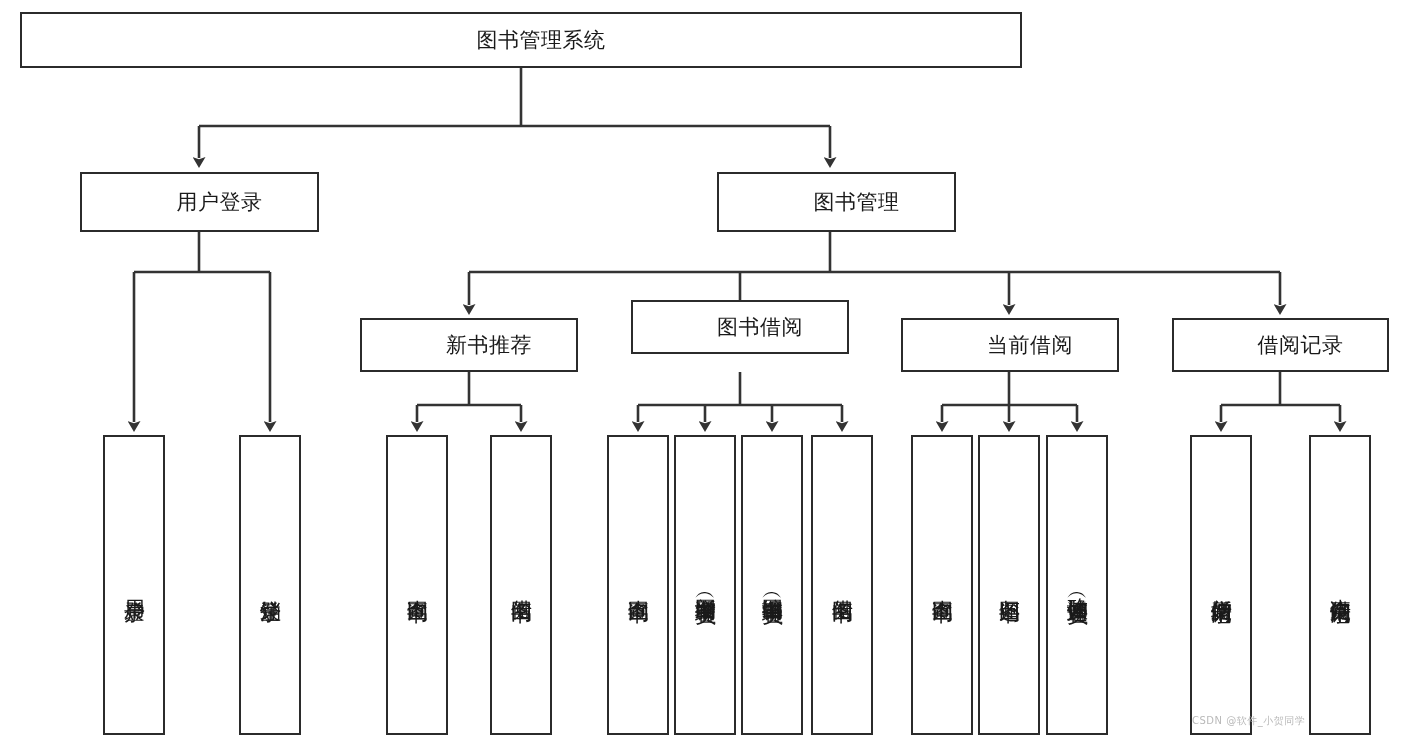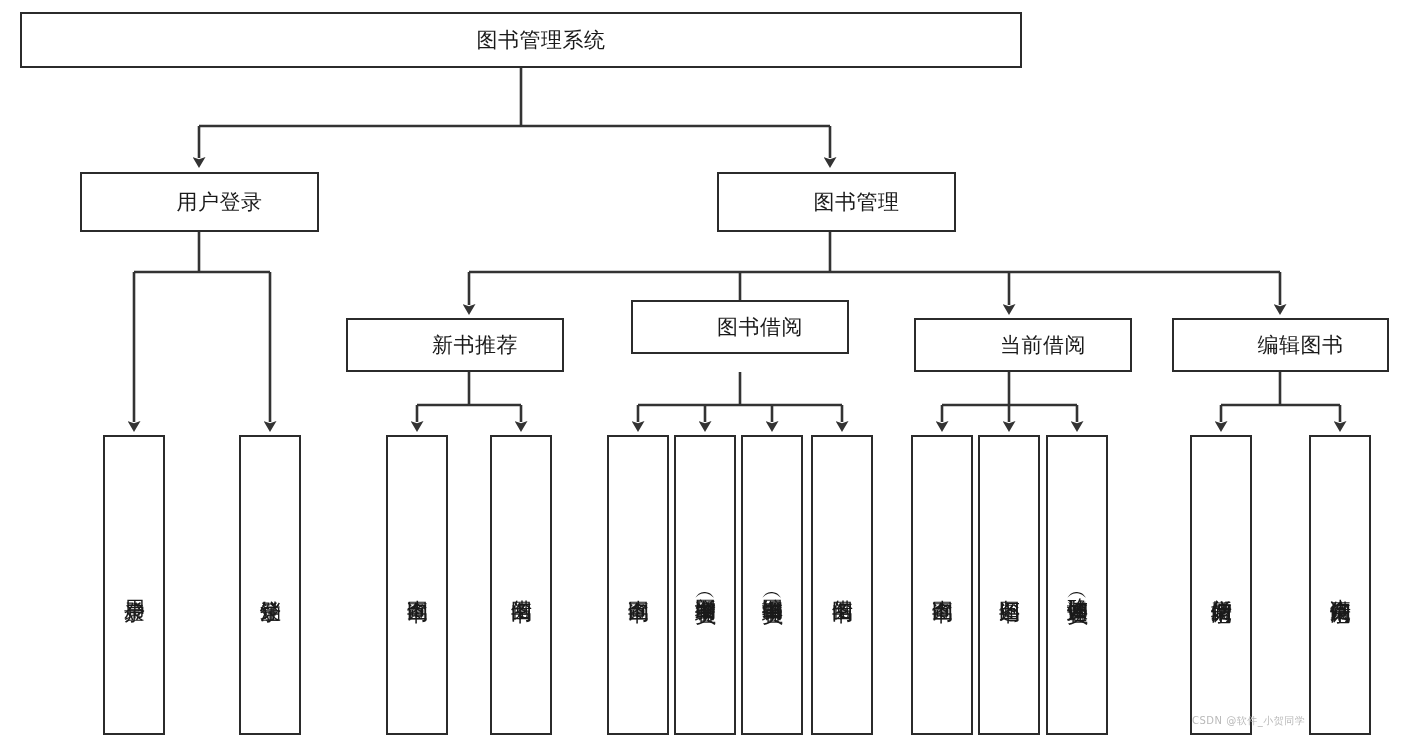--- a/index.html
+++ b/index.html
@@ -128,34 +128,34 @@
   </div>
 
   <div class="node horiz" style="left:80px; top:172px; width:239px; height:60px;">
     <span class="lbl">用户登录</span>
   </div>
 
   <div class="node horiz" style="left:711px; top:172px; width:239px; height:60px;margin-left:6px;">
     <span class="lbl">图书管理</span>
   </div>
 
-  <div class="node horiz" style="left:346px; top:318px; width:218px; height:54px;">
+  <div class="node horiz" style="left:360px; top:318px; width:218px; height:54px;">
     <span class="lbl">新书推荐</span>
   </div>
 
   <div class="node horiz" style="left:631px; top:300px; width:218px; height:54px;">
     <span class="lbl">图书借阅</span>
   </div>
 
-  <div class="node horiz" style="left:901px; top:318px; width:218px; height:54px;margin-left:13px;">
+  <div class="node horiz" style="left:901px; top:318px; width:218px; height:54px;">
     <span class="lbl">当前借阅</span>
   </div>
 
   <div class="node horiz" style="left:1172px; top:318px; width:217px; height:54px;">
-    <span class="lbl">编辑图书</span>
+    <span class="lbl">借阅记录</span>
   </div>
 
   <div class="node vert" style="left:103px; top:435px; width:62px; height:300px;">
     <span class="lbl">用户登录</span>
   </div>
 
   <div class="node vert" style="left:239px; top:435px; width:62px; height:300px;">
     <span class="lbl">注销登录</span>
   </div>
 

